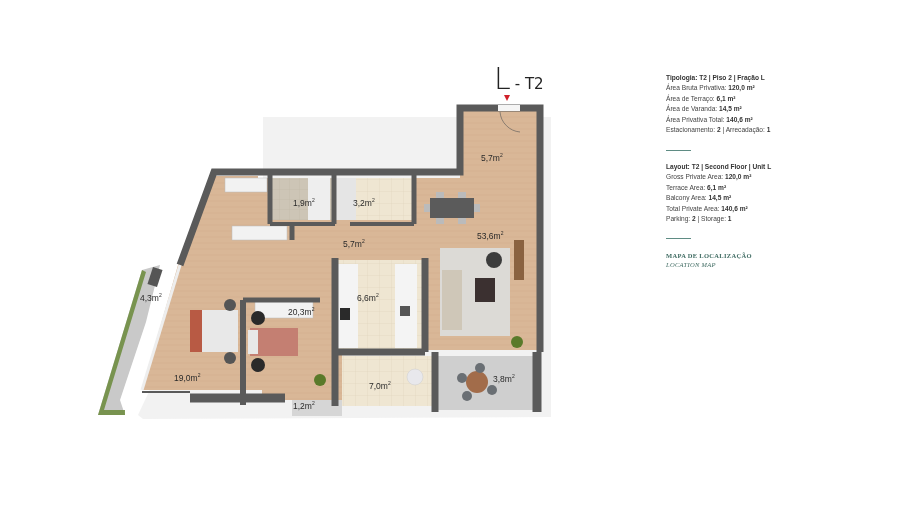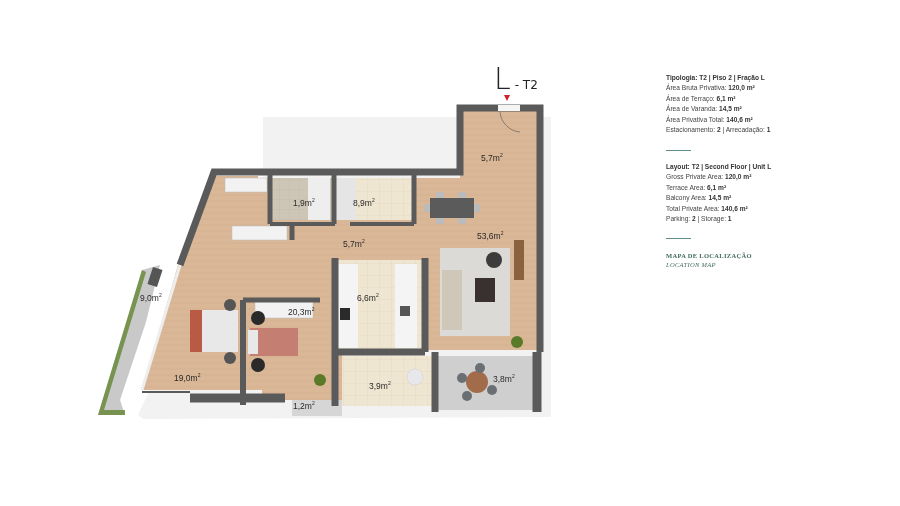--- a/index.html
+++ b/index.html
@@ -4,21 +4,21 @@
 <style>
   * { margin: 0; padding: 0; box-sizing: border-box; }
   html, body { width: 900px; height: 506px; background: #ffffff; overflow: hidden; }
   body { position: relative; font-family: "Liberation Sans", sans-serif; color: #333; }
 
   .plan-wrap { position: absolute; left: 80px; top: 60px; width: 480px; height: 370px; }
   .plan-svg { position: absolute; left: 0; top: 0; }
 
   .unit-title { position: absolute; left: 494px; top: 64px; display: flex; align-items: baseline; gap: 4px; color: #222; }
   .unit-letter { font-size: 30px; font-family: "DejaVu Sans", sans-serif; font-weight: 300; line-height: 30px; }
-  .unit-type { font-size: 12px; font-family: "DejaVu Sans", sans-serif; }
+  .unit-type { font-size: 15px; font-family: "DejaVu Sans", sans-serif; }
 
   .area-label { position: absolute; font-size: 8.5px; color: #2a2a2a; font-family: "Liberation Sans", sans-serif; white-space: nowrap; }
   .area-label sup { font-size: 5px; }
 
   .info { position: absolute; left: 666px; font-size: 6.6px; line-height: 10.4px; color: #444; font-family: "Liberation Sans", sans-serif; }
   .info .title-line { font-weight: bold; color: #333; }
   .info b { color: #333; }
   .info-pt { top: 73px; }
   .info-en { top: 162px; }
   .divider { position: absolute; left: 666px; width: 25px; height: 1px; background: #5f8c84; }
@@ -129,27 +129,27 @@
     </g>
 
     <rect x="418" y="45" width="22" height="6" fill="#f5f5f5"></rect>
     <path d="M420 52 A22 22 0 0 0 440 72" fill="none" stroke="#555" stroke-width="0.6"></path>
     <polygon points="424,35 430,35 427,41" fill="#d0202a"></polygon>
   </svg>
 
   <div class="area-label" style="left:401px;top:92px;"><span>5,7</span>m<sup>2</sup></div>
   <div class="area-label" style="left:397px;top:170px;"><span>53,6</span>m<sup>2</sup></div>
   <div class="area-label" style="left:213px;top:137px;"><span>1,9</span>m<sup>2</sup></div>
-  <div class="area-label" style="left:273px;top:137px;"><span>8,9</span>m<sup>2</sup></div>
+  <div class="area-label" style="left:273px;top:137px;"><span>3,2</span>m<sup>2</sup></div>
   <div class="area-label" style="left:263px;top:178px;"><span>5,7</span>m<sup>2</sup></div>
   <div class="area-label" style="left:277px;top:232px;"><span>6,6</span>m<sup>2</sup></div>
   <div class="area-label" style="left:208px;top:246px;"><span>20,3</span>m<sup>2</sup></div>
   <div class="area-label" style="left:94px;top:312px;"><span>19,0</span>m<sup>2</sup></div>
-  <div class="area-label" style="left:60px;top:232px;"><span>9,0</span>m<sup>2</sup></div>
-  <div class="area-label" style="left:289px;top:320px;"><span>3,9</span>m<sup>2</sup></div>
+  <div class="area-label" style="left:60px;top:232px;"><span>4,3</span>m<sup>2</sup></div>
+  <div class="area-label" style="left:289px;top:320px;"><span>7,0</span>m<sup>2</sup></div>
   <div class="area-label" style="left:413px;top:313px;"><span>3,8</span>m<sup>2</sup></div>
   <div class="area-label" style="left:213px;top:340px;"><span>1,2</span>m<sup>2</sup></div>
 </div>
 
 <div class="unit-title">
   <span class="unit-letter">L</span>
   <span class="unit-type">- T2</span>
 </div>
 
 <div class="info info-pt">

